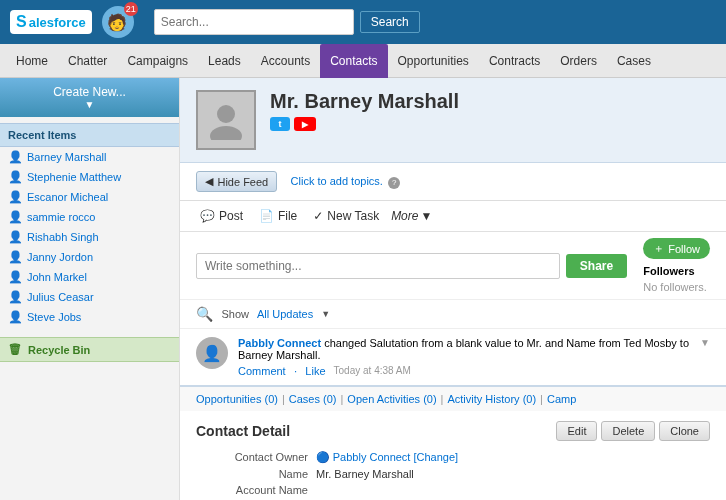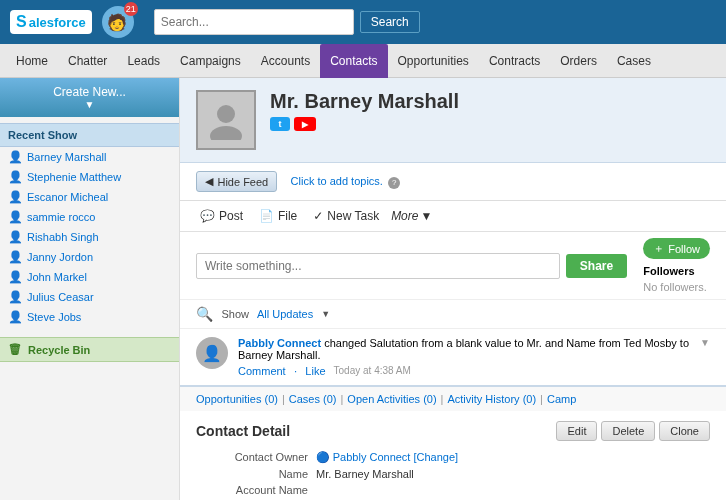--- a/index.html
+++ b/index.html
@@ -111,40 +111,40 @@
   </div>
   <div class="search-bar">
     <input class="search-input" type="text" placeholder="Search..." style="">
     <button class="search-btn">Search</button>
   </div>
 </div>
 
 <div class="nav">
   <div class="nav-item">Home</div>
   <div class="nav-item">Chatter</div>
+  <div class="nav-item">Campaigns</div>
   <div class="nav-item">Leads</div>
-  <div class="nav-item">Campaigns</div>
   <div class="nav-item">Accounts</div>
   <div class="nav-item active">Contacts</div>
   <div class="nav-item">Opportunities</div>
   <div class="nav-item">Contracts</div>
   <div class="nav-item">Orders</div>
   <div class="nav-item">Cases</div>
 
 </div>
 
 <div class="main">
 
   <div class="sidebar">
     <button class="create-new-btn">
       <span>Create New...</span>
       <span class="arrow">▼</span>
     </button>
 
-    <div class="sidebar-section-title">Recent Show</div>
+    <div class="sidebar-section-title">Recent Items</div>
 
     <div class="sidebar-item">
       <span class="person-icon">👤</span>
       <span>Barney Marshall</span>
     </div>
     <div class="sidebar-item">
       <span class="person-icon">👤</span>
       <span>Stephenie Matthew</span>
     </div>
     <div class="sidebar-item">

